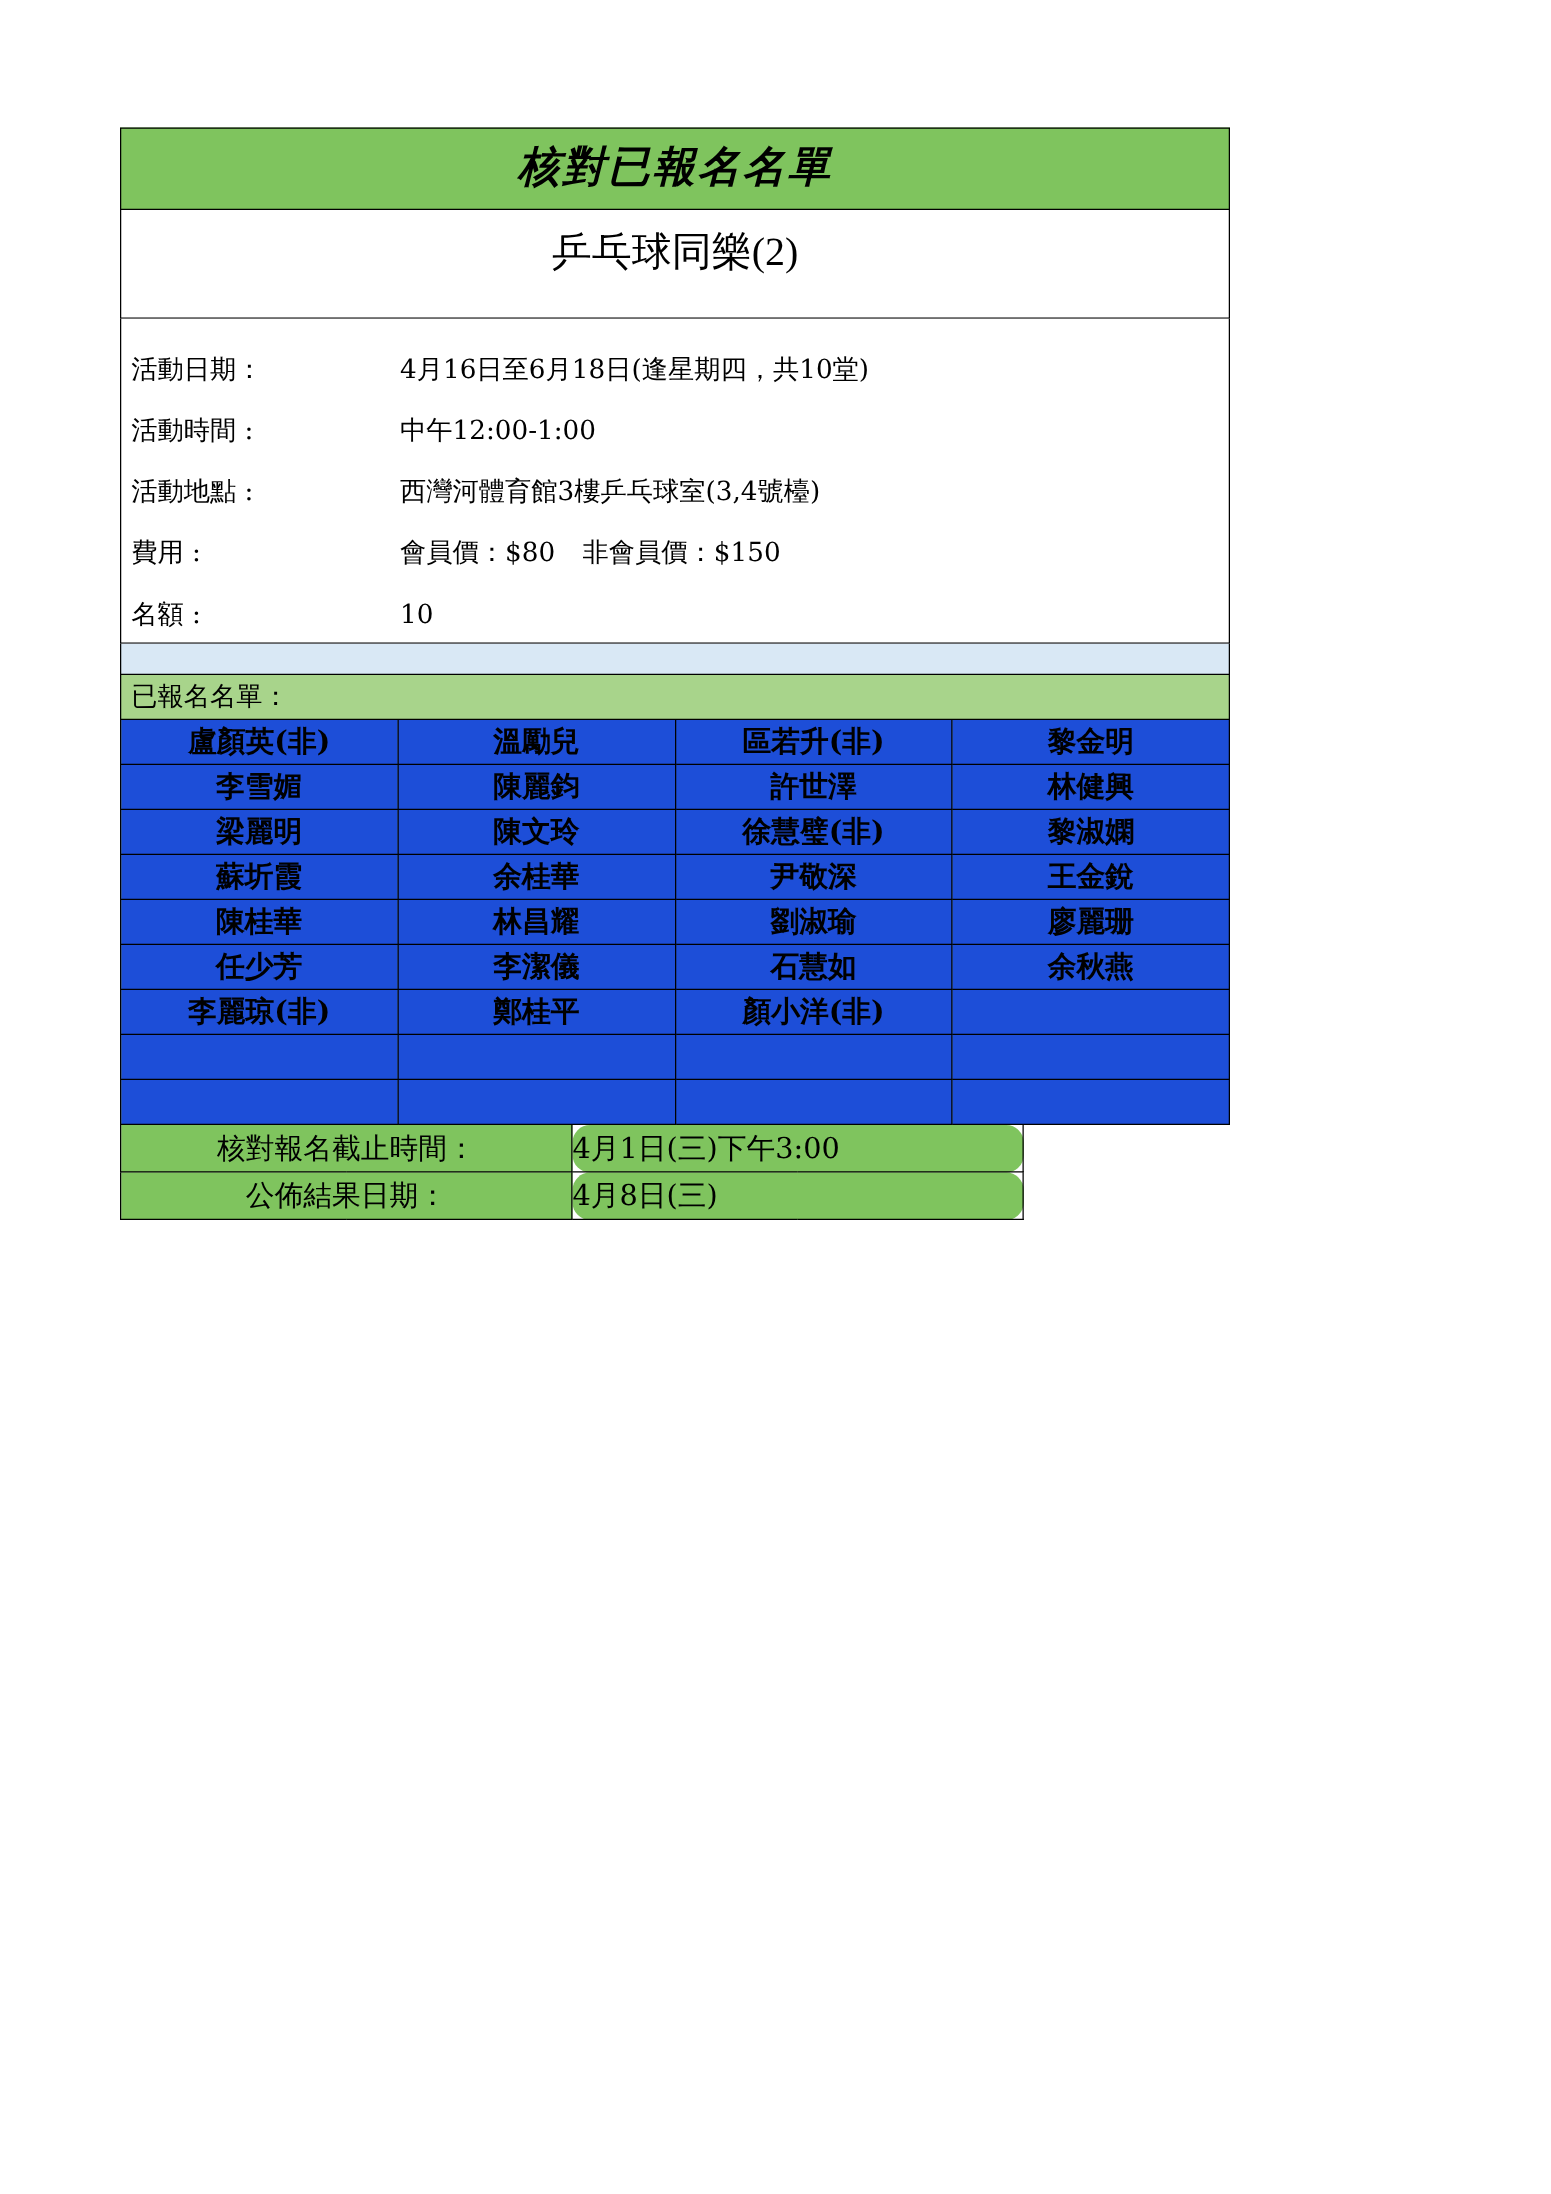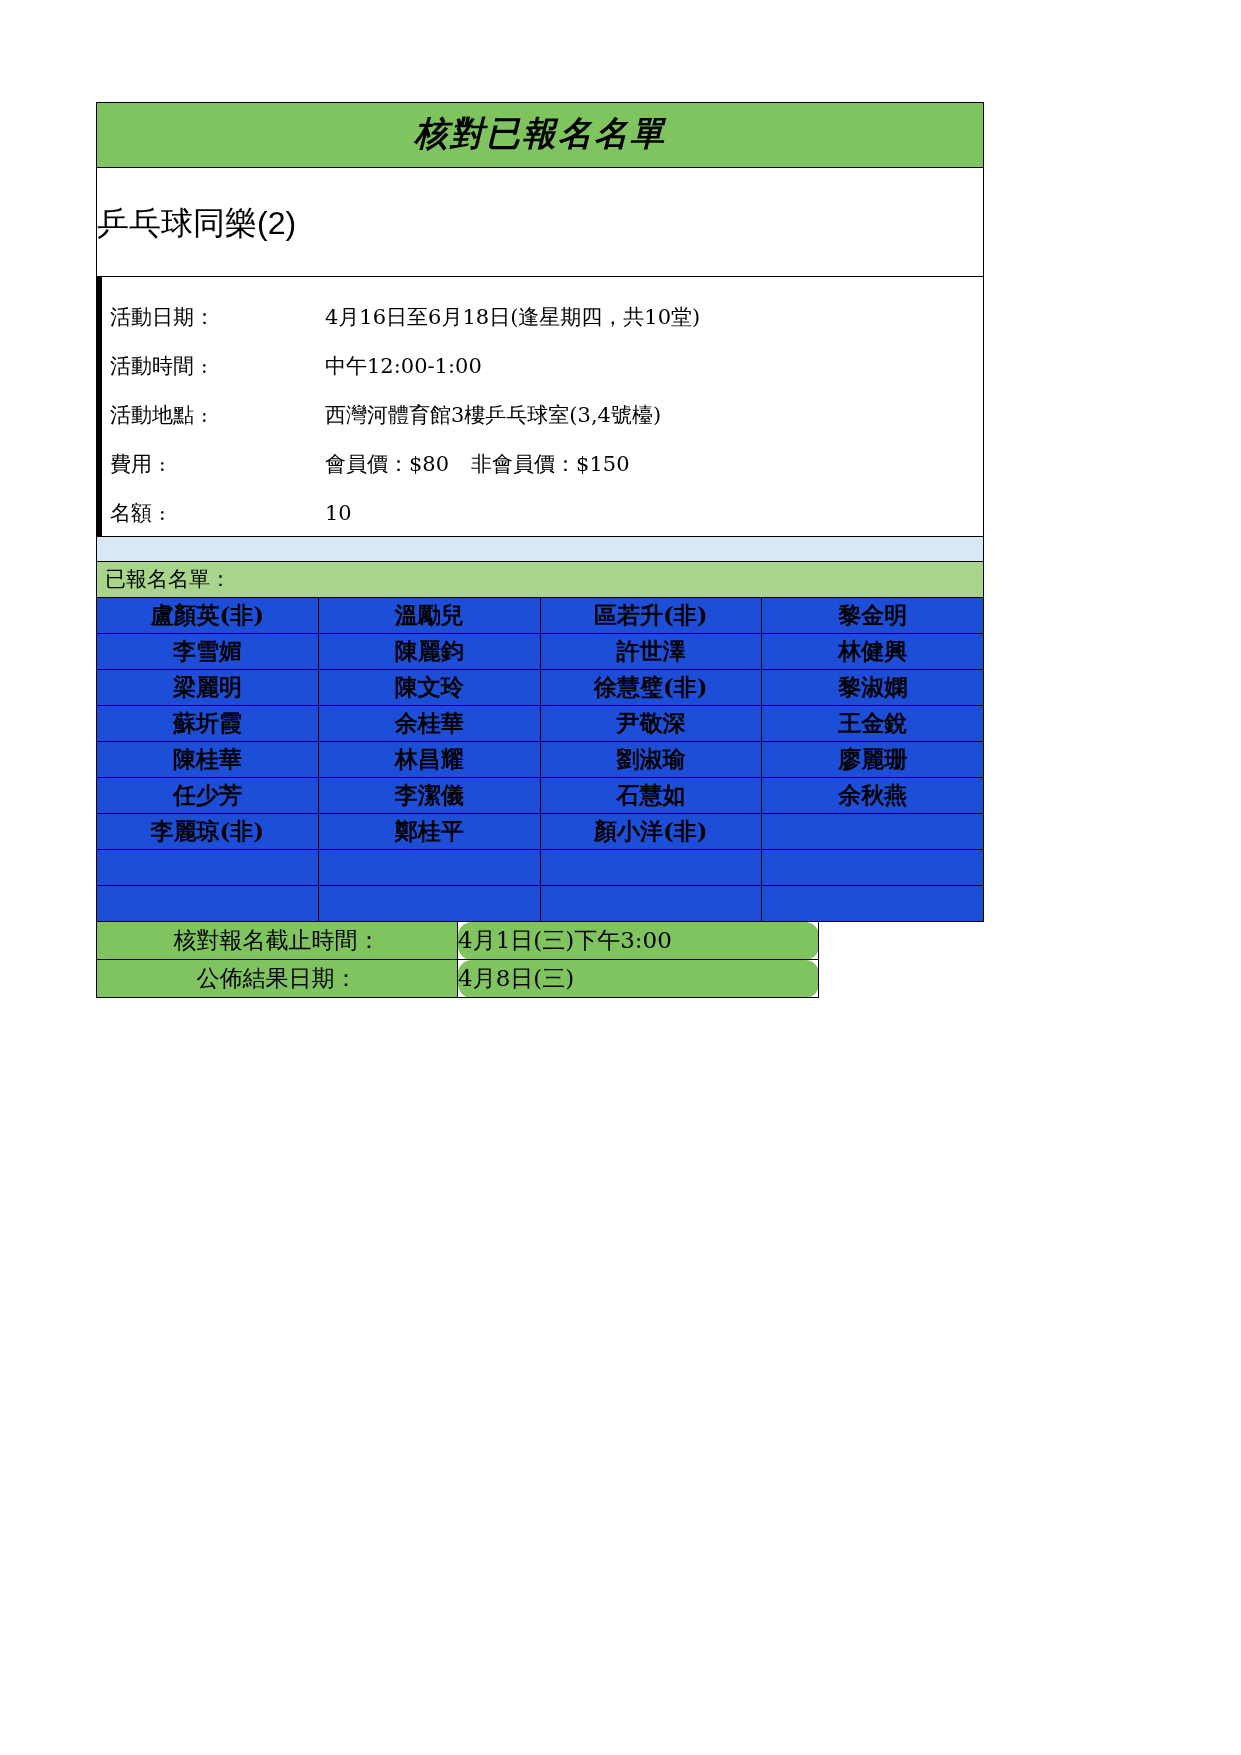--- a/index.html
+++ b/index.html
@@ -32,28 +32,29 @@
     font-family: "DejaVu Sans", "Liberation Sans", sans-serif;
     font-style: italic;
   }
 
   
   .activity-bar {
     border-left: 1px solid #000000;
     border-right: 1px solid #000000;
     border-bottom: 1px solid #000000;
     background: #ffffff;
+    text-align: center;
     font-size: 32px;
-    padding: 34px 0 30px 0;
-    font-family: Liberation Sans, sans-serif;
+    padding: 12px 0 30px 0;
+    font-family: Liberation Serif, serif;
   }
 
   
   .info-block {
-    border-left: 6px solid #000000;
+    border-left: 1px solid #000000;
     border-right: 1px solid #000000;
     border-bottom: 1px solid #000000;
     background: #ffffff;
     padding: 6px 0 8px 0;
     font-family: "DejaVu Serif", "Liberation Serif", serif;
   }
   .info-row {
     display: flex;
     align-items: baseline;
     font-size: 21px;

